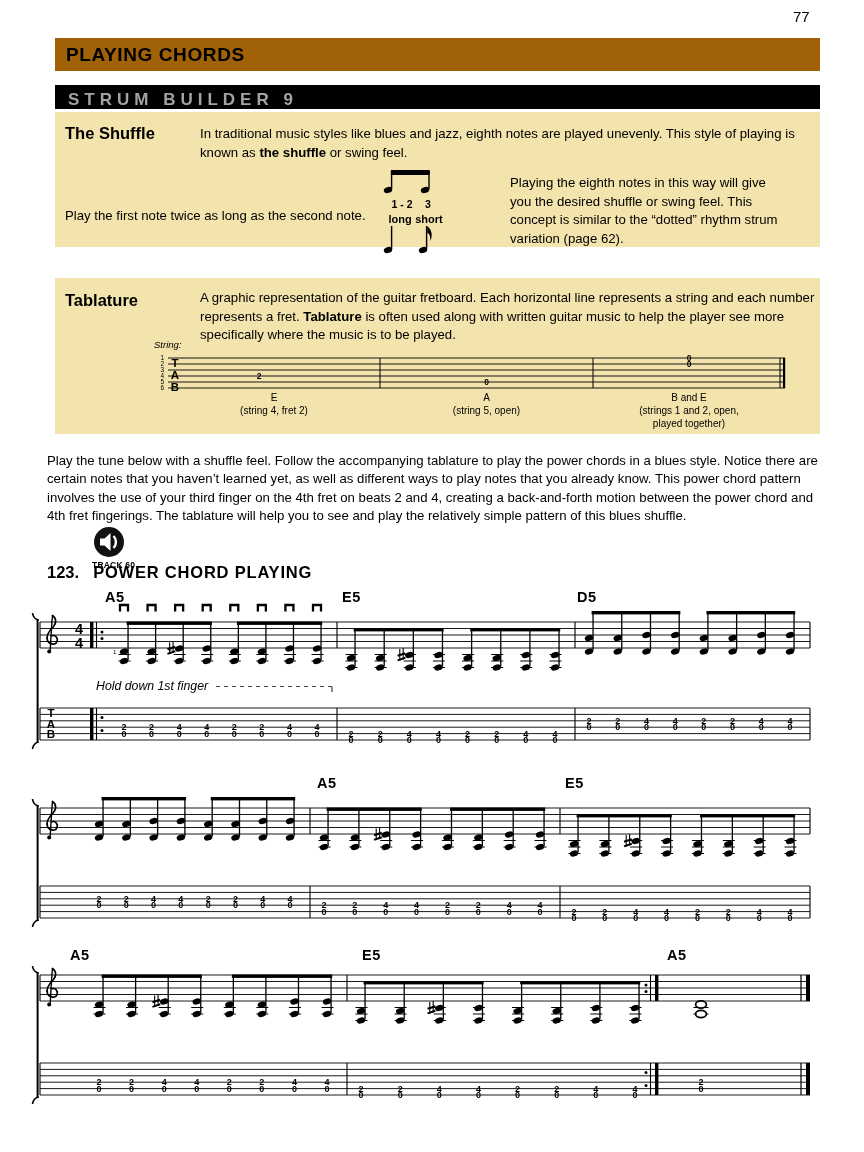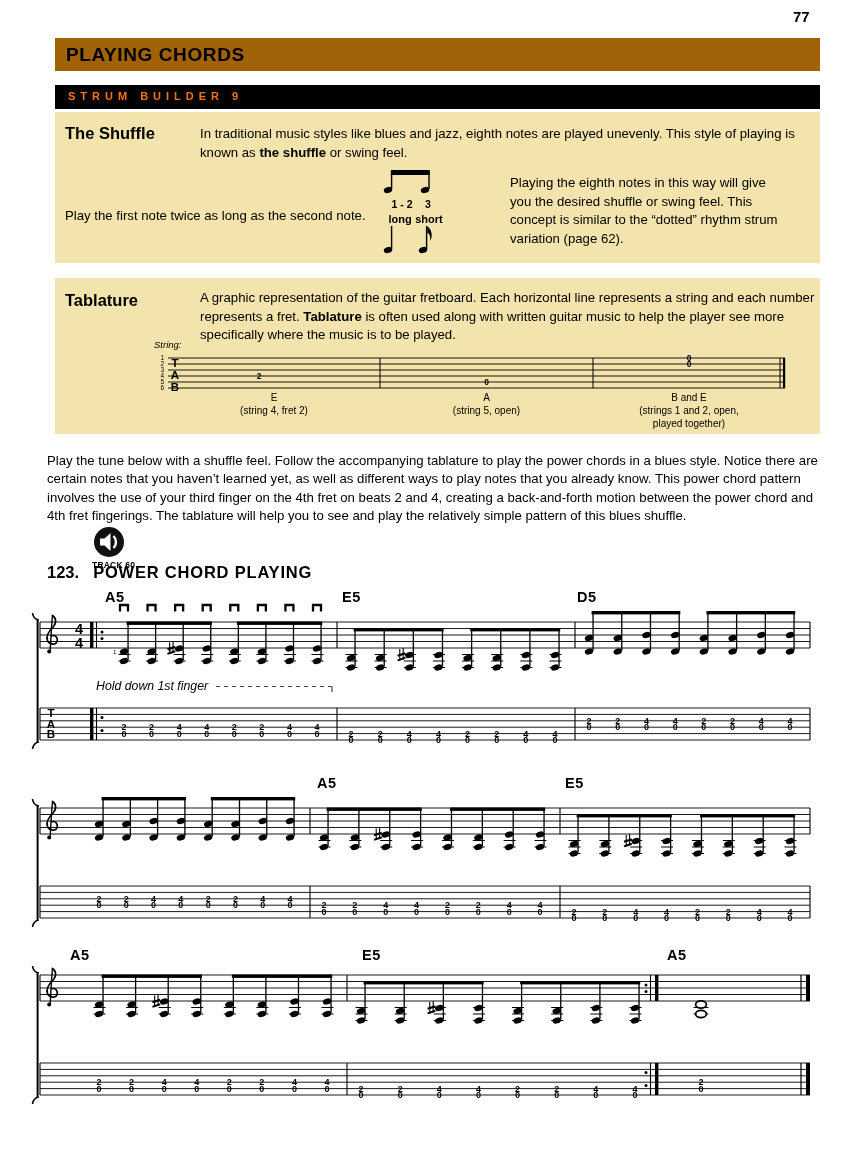--- a/index.html
+++ b/index.html
@@ -1,25 +1,25 @@
 <!DOCTYPE html>
 <html><head>
 <meta charset="utf-8">
 <style>
   html,body{margin:0;padding:0;background:#fff;}
   #page{position:relative;width:864px;height:1152px;background:#ffffff;
         font-family:"Liberation Sans", sans-serif;color:#000;overflow:hidden;}
   .abs{position:absolute;}
-  #page-number{left:793px;top:8px;font-size:15px;font-weight:bold;}
+  #page-number{left:793px;top:8px;font-size:15px;}
   #header-bar{left:55px;top:38px;width:765px;height:33px;background:#a16207;}
   #header-bar span{position:absolute;left:11px;top:6px;font-size:19px;font-weight:bold;letter-spacing:0.6px;}
   #section-bar{left:55px;top:85px;width:765px;height:24px;background:#000;}
-  #section-bar span{position:absolute;left:13px;top:5px;font-size:11px;font-weight:bold;color:#f97316;letter-spacing:5px;}
+  #section-bar span{position:absolute;left:13px;top:5px;font-size:17px;font-weight:bold;color:#a3a3a3;letter-spacing:5px;}
   .box{background:#F3E3AC;}
-  #shuffle-box{left:55px;top:112px;width:765px;height:151px;}
+  #shuffle-box{left:55px;top:112px;width:765px;height:135px;}
   #tablature-box{left:55px;top:278px;width:765px;height:156px;}
   .box h3{position:absolute;margin:0;font-size:16.5px;font-weight:bold;}
   .box p{position:absolute;margin:0;font-size:13.2px;line-height:1.42;}
   #shuffle-heading{left:10px;top:12px;}
   #shuffle-intro{left:145px;top:13px;width:614px;}
   #shuffle-left-text{left:10px;top:95px;width:310px;}
   #shuffle-right-text{left:455px;top:62px;width:276px;}
   #shuffle-diagram{position:absolute;left:317px;top:54px;}
   #tablature-heading{left:10px;top:13px;}
   #tablature-body{left:145px;top:11px;width:617px;}

